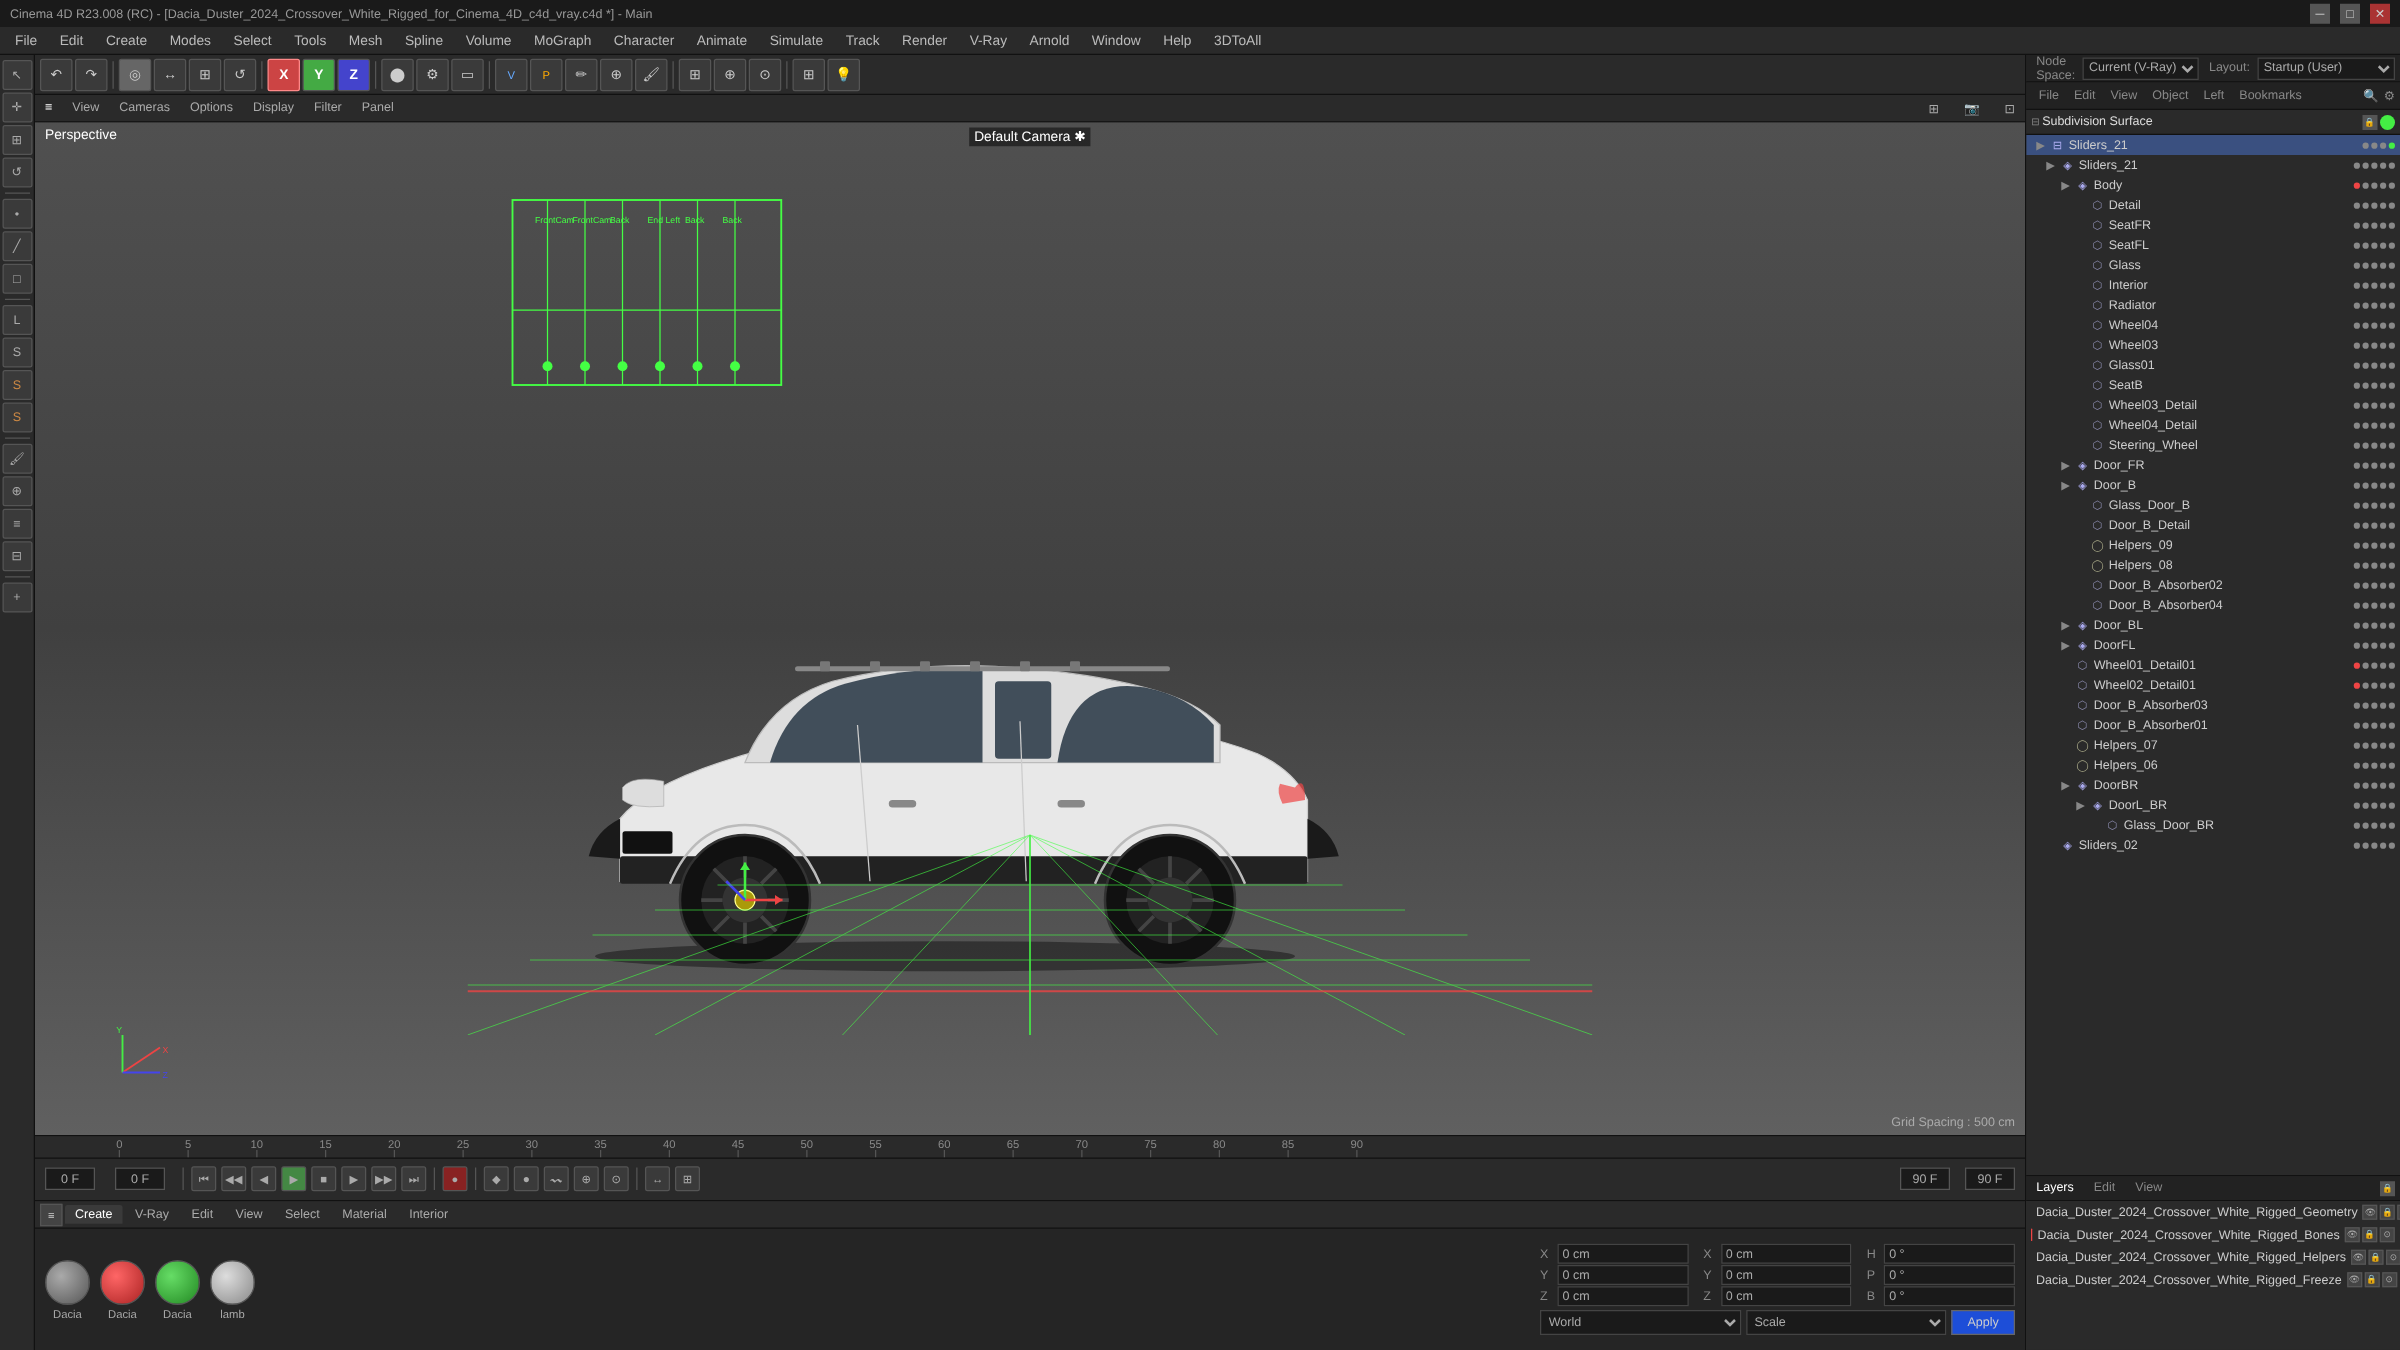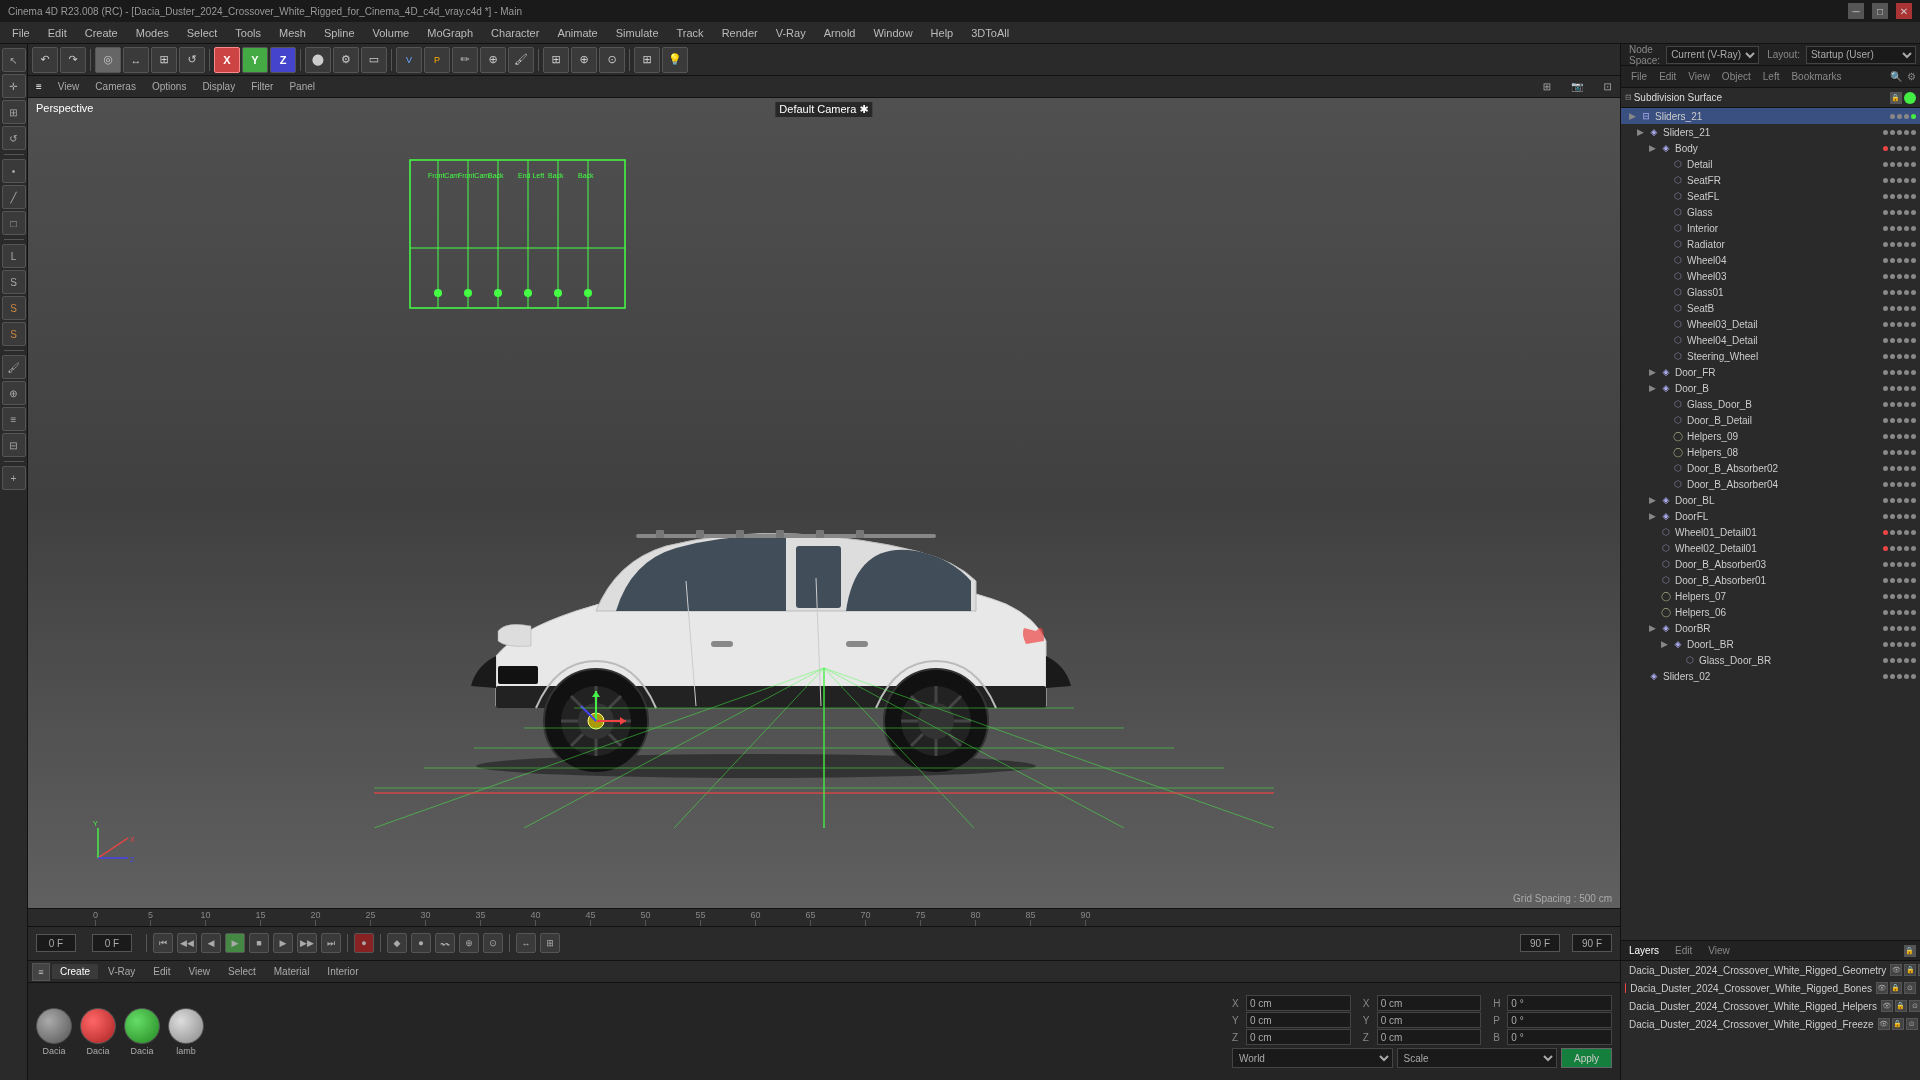--- a/index.html
+++ b/index.html
@@ -582,21 +582,21 @@
           <div style="display:flex;align-items:center;gap:4px;margin-top:2px;">
             <select class="coord-dropdown" style="width:80px;height:20px;">
               <option>World</option>
               <option>Object</option>
               <option>Camera</option>
             </select>
             <select class="coord-dropdown" style="width:80px;height:20px;">
               <option>Scale</option>
               <option>Size</option>
             </select>
-            <button id="apply-btn" class="btn" style="height:20px;background:#15803d;border:1px solid #666;color:#ccc;font-size:10px;cursor:pointer;padding:0 12px;">Apply</button>
+            <button id="apply-btn" class="btn" style="height:20px;background:#1d4ed8;border:1px solid #666;color:#ccc;font-size:10px;cursor:pointer;padding:0 12px;">Apply</button>
           </div>
         </div>
       </div>
     </div>
 
   </div>
 
   <div id="right-panel">
 
     <div id="node-space-bar">

